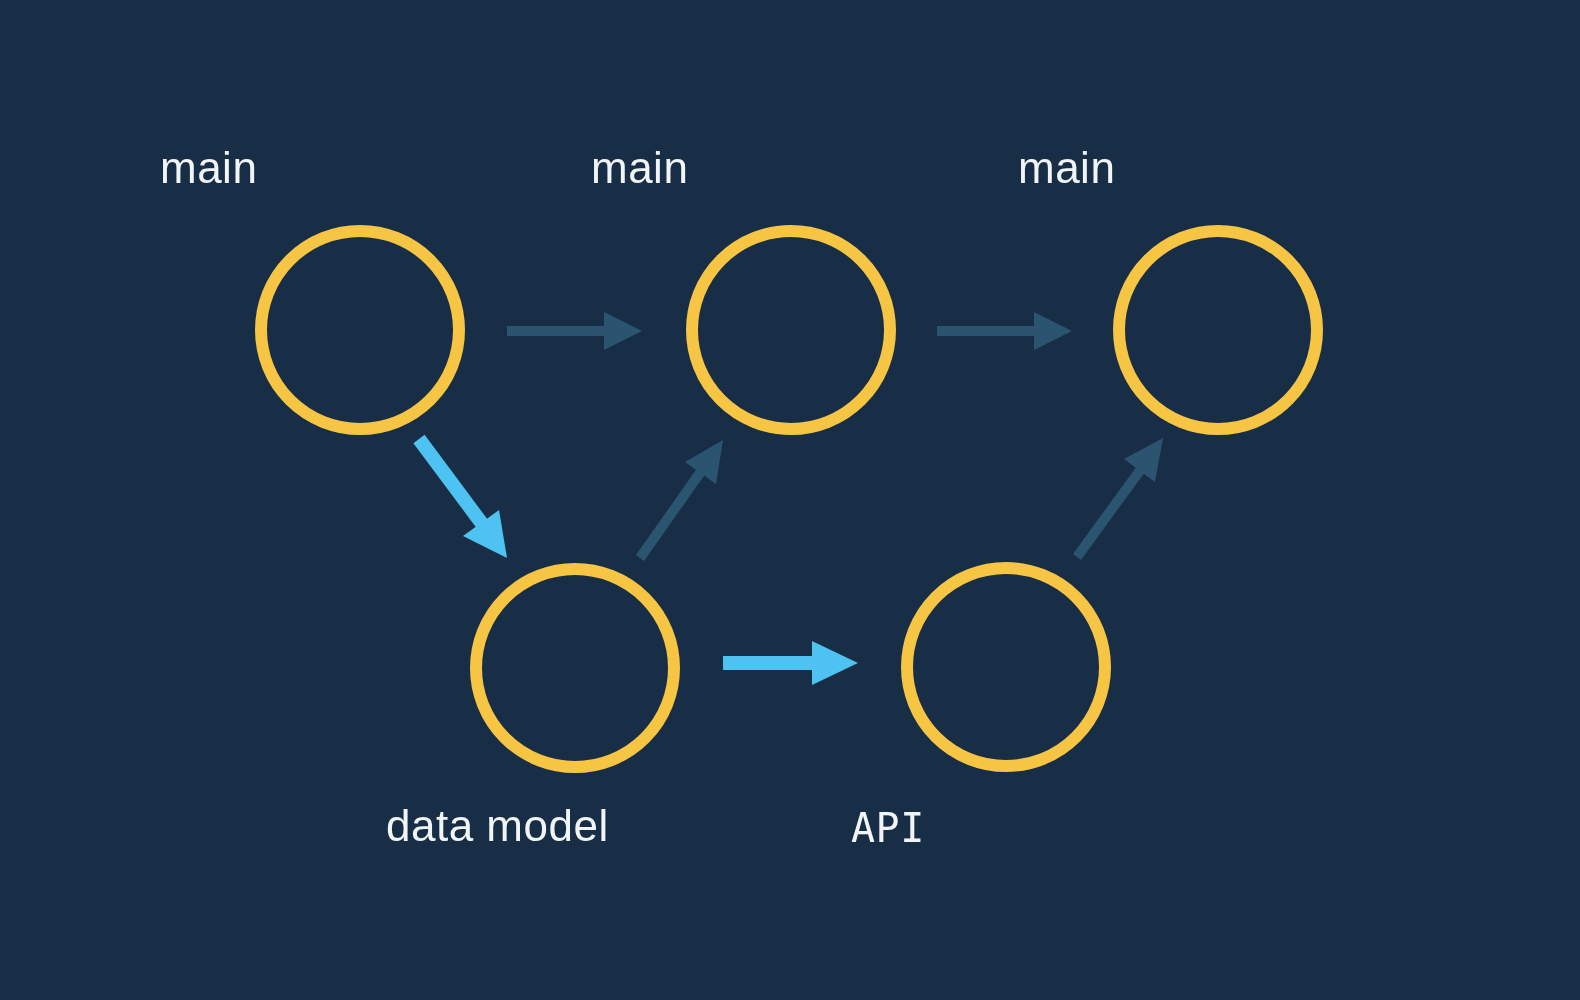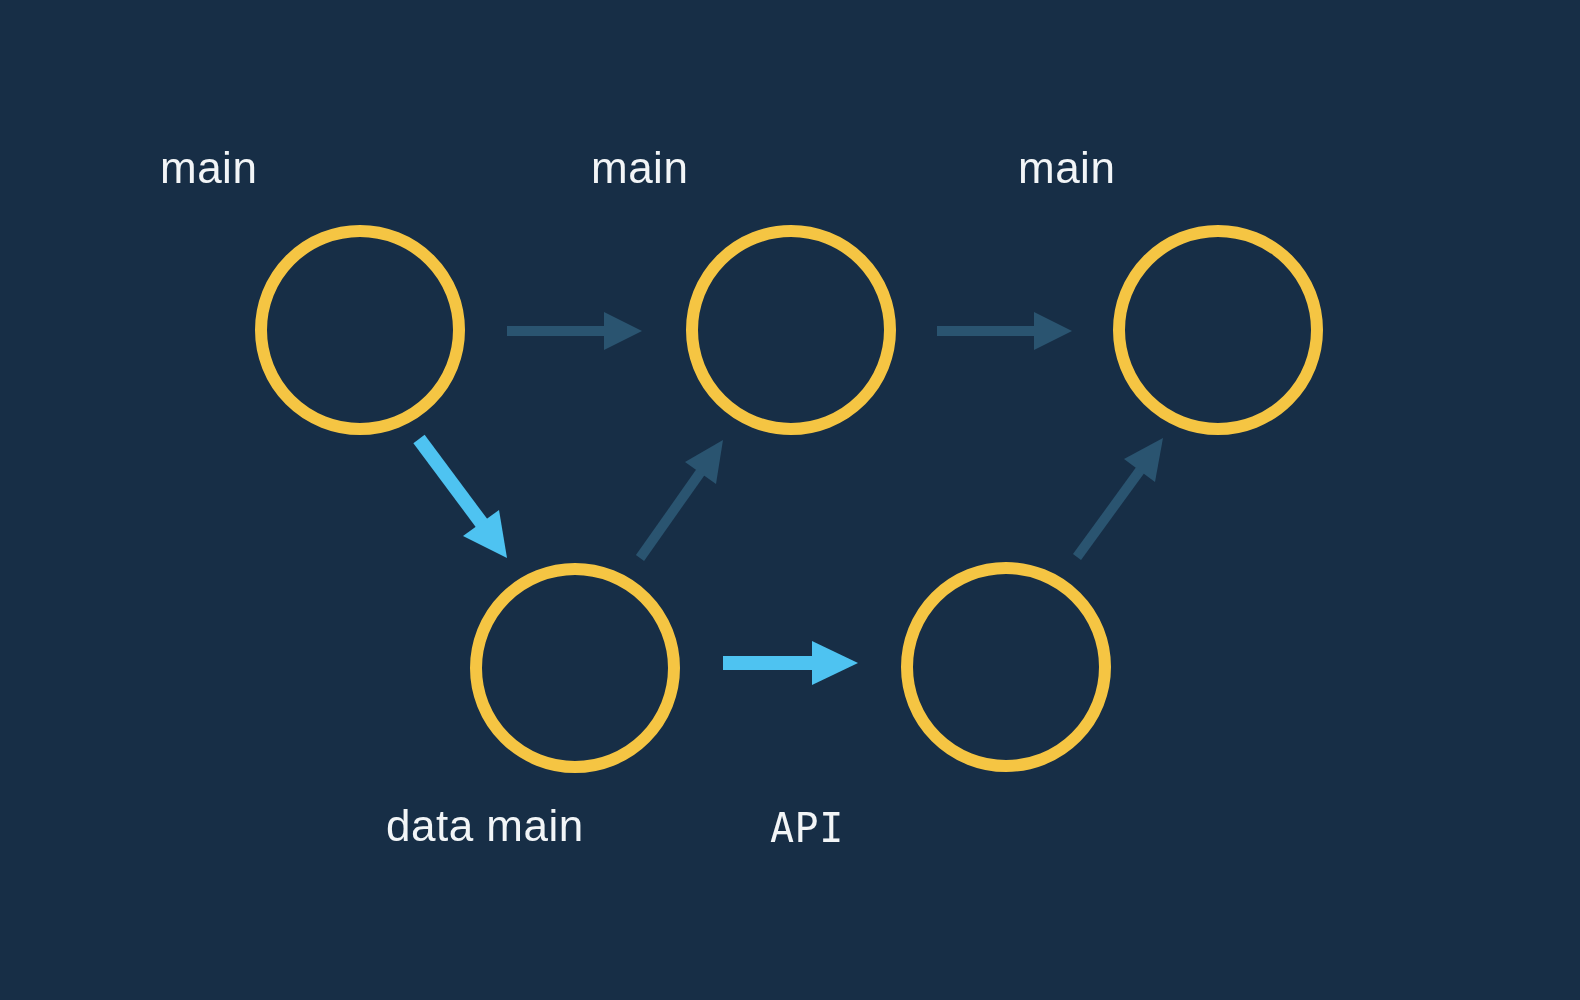--- a/index.html
+++ b/index.html
@@ -48,21 +48,21 @@
   }
   .node-main-1 { left: 255px; top: 225px; }
   .node-main-2 { left: 686px; top: 225px; }
   .node-main-3 { left: 1113px; top: 225px; }
   .node-data-model { left: 470px; top: 563px; }
   .node-api { left: 901px; top: 562px; }
   .label-main-1 { left: 160px; top: 142px; }
   .label-main-2 { left: 591px; top: 142px; }
   .label-main-3 { left: 1018px; top: 142px; }
   .label-data-model { left: 386px; top: 800px; }
-  .label-api { left: 770px; top: 802px; }
+  .label-api { left: 851px; top: 802px; }
 </style>
 </head>
 <body>
 
 <div class="canvas">
 
   <svg class="edges-layer" width="1580" height="1000" viewBox="0 0 1580 1000" xmlns="http://www.w3.org/2000/svg">
 
     <g>
       <line class="edge-primary-line" x1="507" y1="331" x2="606" y2="331" stroke-width="10"></line>
@@ -97,16 +97,16 @@
 
   <div class="node node-main-1"></div>
   <div class="node node-main-2"></div>
   <div class="node node-main-3"></div>
   <div class="node node-data-model"></div>
   <div class="node node-api"></div>
 
   <div class="node-label label-main-1">main</div>
   <div class="node-label label-main-2">main</div>
   <div class="node-label label-main-3">main</div>
-  <div class="node-label label-data-model">data main</div>
+  <div class="node-label label-data-model">data model</div>
   <div class="node-label mono label-api">API</div>
 
 </div>
 
 </body></html>

